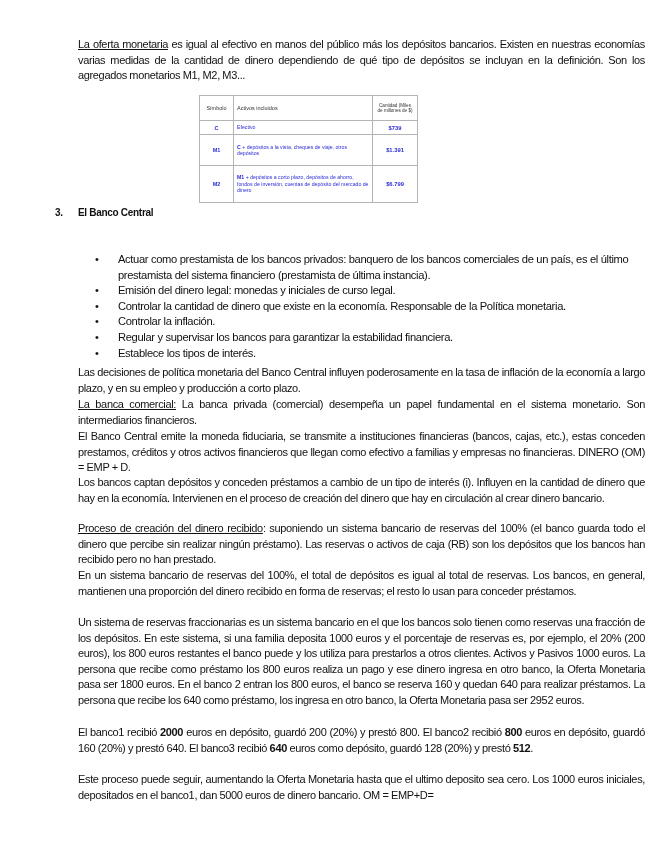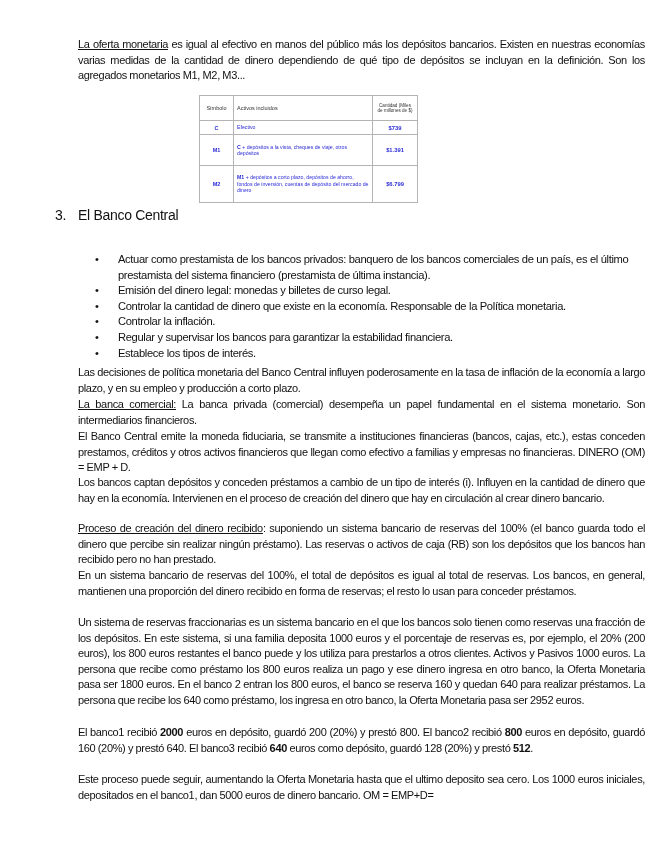--- a/index.html
+++ b/index.html
@@ -30,21 +30,21 @@
   .mtable th.c3 { text-align: center; width: 38px; font-size: 4.6px; line-height: 5px; }
   .mtable td { color: #2c2cd6; }
   .mtable td.sym { text-align: center; font-weight: bold; font-size: 5.5px; }
   .mtable td.amt { text-align: center; font-weight: bold; font-size: 5.8px; }
   .mtable td.act { font-size: 5.2px; line-height: 6.5px; }
   .mtable tr.r0 td { height: 9px; }
   .mtable tr.r1 td { height: 26px; }
   .mtable tr.r2 td { height: 32px; }
 
   .heading {
-    position: absolute; left: 55px; top: 207px; font-size: 14px; font-weight: normal;
+    position: absolute; left: 55px; top: 207px; font-size: 10px; font-weight: bold;
     letter-spacing: -0.3px;
   }
   .heading .num { display: inline-block; width: 23px; }
 
   .bullets { position: absolute; left: 78px; width: 567px; top: 252px; margin: 0; padding: 0; list-style: none; }
   .bullets li {
     position: relative; padding-left: 40px; font-size: 11.2px; line-height: 15.6px;
     letter-spacing: -0.35px; margin: 0;
   }
   .bullets li .dot { position: absolute; left: 17px; top: 0; }
@@ -81,21 +81,21 @@
   </tbody>
     </table>
 
   <div class="heading">
     <span class="num">3.</span><span>El Banco Central</span>
   </div>
 
 
   <ul class="bullets">
     <li><span class="dot">•</span><span>Actuar como prestamista de los bancos privados: banquero de los bancos comerciales de un país, es el último prestamista del sistema financiero (prestamista de última instancia).</span></li>
-    <li><span class="dot">•</span><span>Emisión del dinero legal: monedas y billetes de curso legal.</span></li>
+    <li><span class="dot">•</span><span>Emisión del dinero legal: monedas y iniciales de curso legal.</span></li>
     <li><span class="dot">•</span><span>Controlar la cantidad de dinero que existe en la economía. Responsable de la Política monetaria.</span></li>
     <li><span class="dot">•</span><span>Controlar la inflación.</span></li>
     <li><span class="dot">•</span><span>Regular y supervisar los bancos para garantizar la estabilidad financiera.</span></li>
     <li><span class="dot">•</span><span>Establece los tipos de interés.</span></li>
   </ul>
 
   <p class="para" style="top:365px;margin:0;">Las decisiones de política monetaria del Banco Central influyen poderosamente en la tasa de inflación de la economía a largo plazo, y en su empleo y producción a corto plazo.</p>
 
   <p class="para" style="top:397px;margin:0;"><u>La banca comercial:</u><span> La banca privada (comercial) desempeña un papel fundamental en el sistema monetario. Son intermediarios financieros.</span></p>
 

